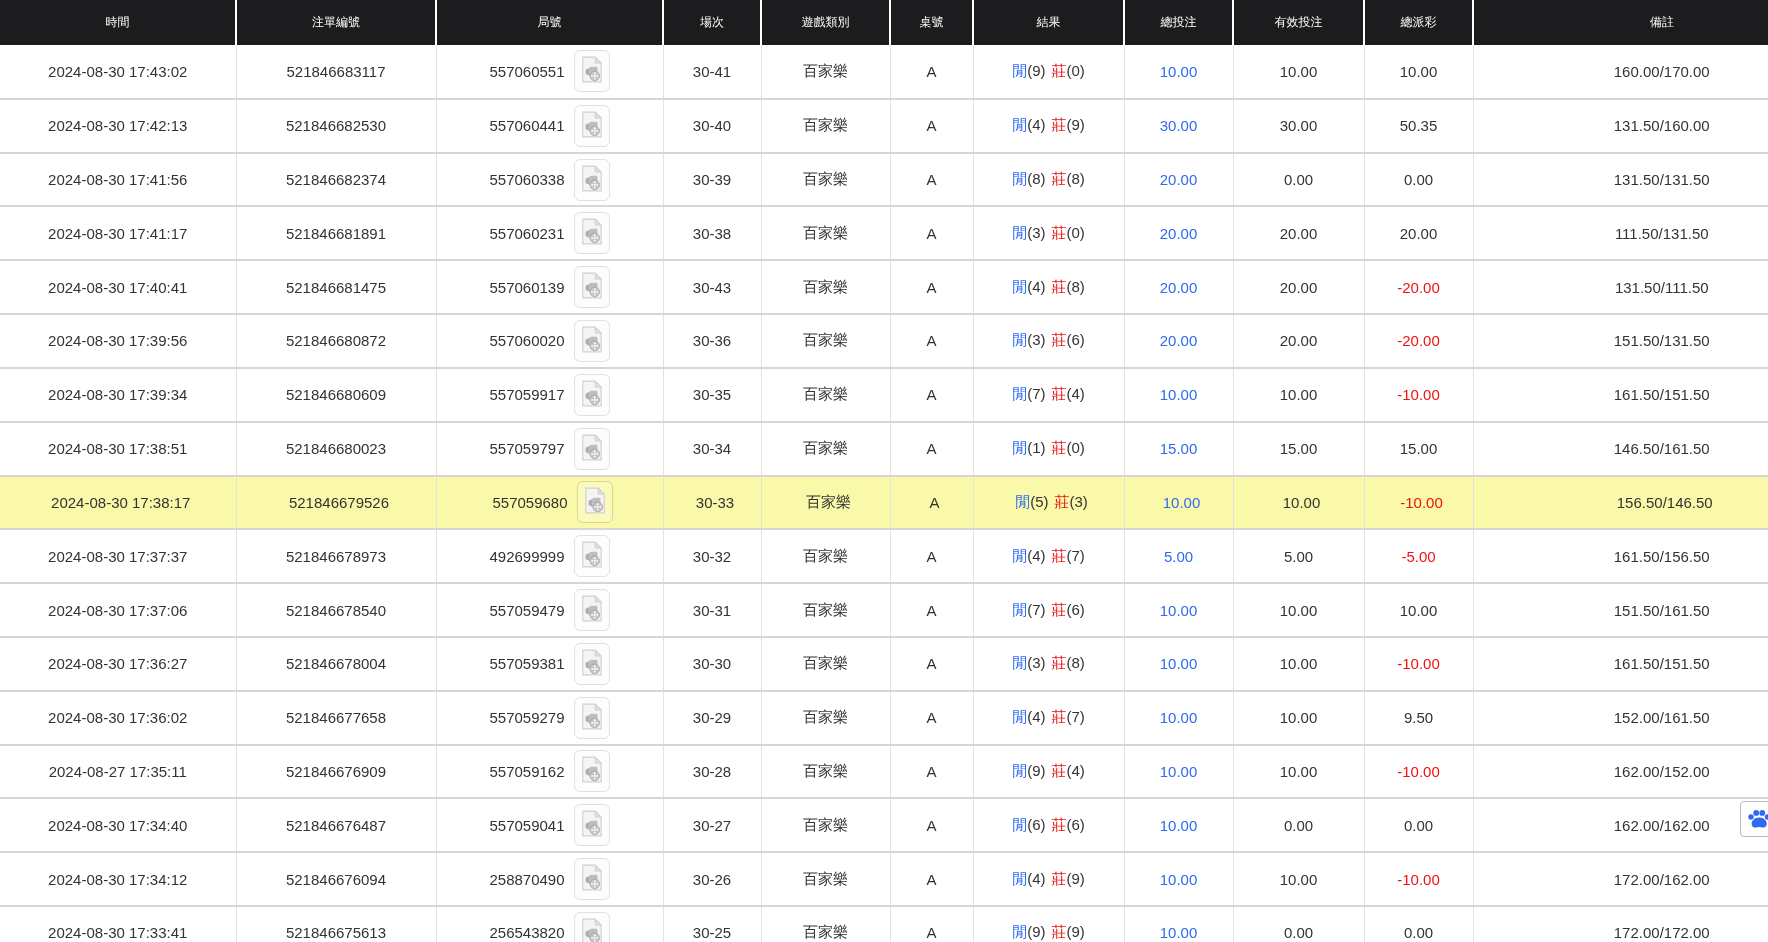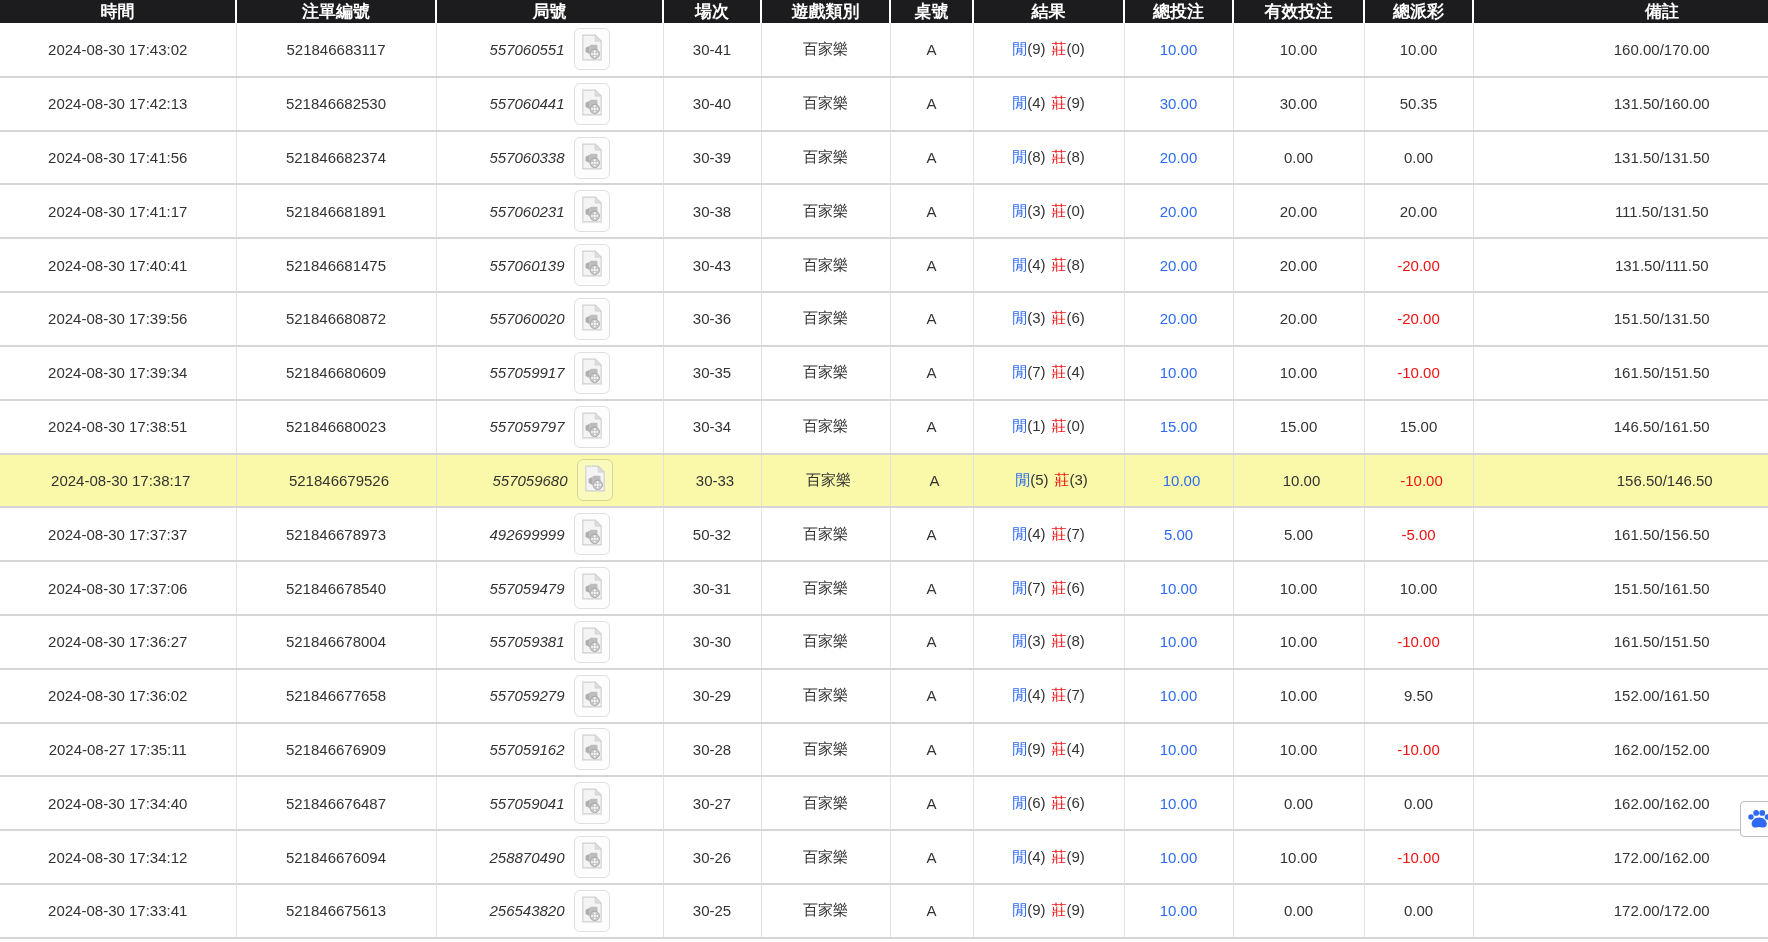--- a/index.html
+++ b/index.html
@@ -7,34 +7,34 @@
     --col_border:#e2e2e2; --text:#333333; --accent_blue:#2e6bf2;
     --accent_red:#f01212; --highlight_yellow:#f9f9a9;
   }
   *{box-sizing:border-box;}
   html,body{margin:0;padding:0;background:#ffffff;}
   body{font-family:"Liberation Sans","DejaVu Sans",sans-serif;color:var(--text);}
   .viewport{position:relative;width:1768px;height:942px;overflow:hidden;background:#fff;}
   table.bet-table{border-collapse:collapse;table-layout:fixed;width:1850px;}
   thead th{
     background:var(--header_bg);color:var(--header_text);
-    font-size:17px;font-weight:bold;height:23px;padding:0;
+    font-size:12px;font-weight:normal;height:45px;padding:0;
     border-right:2px solid #ffffff;white-space:nowrap;
   }
   thead th:last-child{border-right:none;}
   tbody td{
     height:53.82px;padding:0 4px;text-align:center;vertical-align:middle;
     font-size:15px;color:var(--text);
     border-bottom:2px solid var(--row_border);
     border-right:1px solid var(--col_border);
     white-space:nowrap;background:#fff;
   }
   tbody td:last-child{border-right:none;}
   tr.highlighted td{background:var(--highlight_yellow);padding-left:10px;}
-  .round-wrap{display:inline-flex;align-items:center;gap:9px;font-style:italic;}
+  .round-wrap{display:inline-flex;align-items:center;gap:9px;}
   .video-btn{
     width:36px;height:42px;border:1px solid #e0e0e0;border-radius:6px;
     background:#fdfdfd;display:inline-flex;align-items:center;justify-content:center;
     cursor:pointer;padding:0;
   }
   tr.highlighted .video-btn{background:rgba(255,255,255,0.22);border-color:#d8d890;}
   .result-player{color:var(--accent_blue);}
   .result-banker{color:var(--accent_red);}
   .result-score{color:var(--text);}
   .result-gap{display:inline-block;width:6px;}
@@ -414,21 +414,21 @@
                 <circle cx="15" cy="21.5" r="1.2" fill="#ffffff"></circle>
                 <circle cx="15" cy="18.6" r="1" fill="#ffffff"></circle>
                 <circle cx="15" cy="24.4" r="1" fill="#ffffff"></circle>
                 <circle cx="12.1" cy="21.5" r="1" fill="#ffffff"></circle>
                 <circle cx="17.9" cy="21.5" r="1" fill="#ffffff"></circle>
               </svg>
             </span>
           </button>
         </span>
       </td>
-      <td><span>50-32</span></td>
+      <td><span>30-32</span></td>
       <td><span>百家樂</span></td>
       <td><span>A</span></td>
       <td>
         <span><span class="result-player">閒</span><span class="result-score">(4)</span></span><span class="result-gap"></span><span><span class="result-banker">莊</span><span class="result-score">(7)</span></span>
       </td>
       <td><span class="total-bet-link">5.00</span></td>
       <td><span>5.00</span></td>
       <td class="payout-cell payout-neg"><span>-5.00</span></td>
       <td><span>161.50/156.50</span></td>
     </tr>

